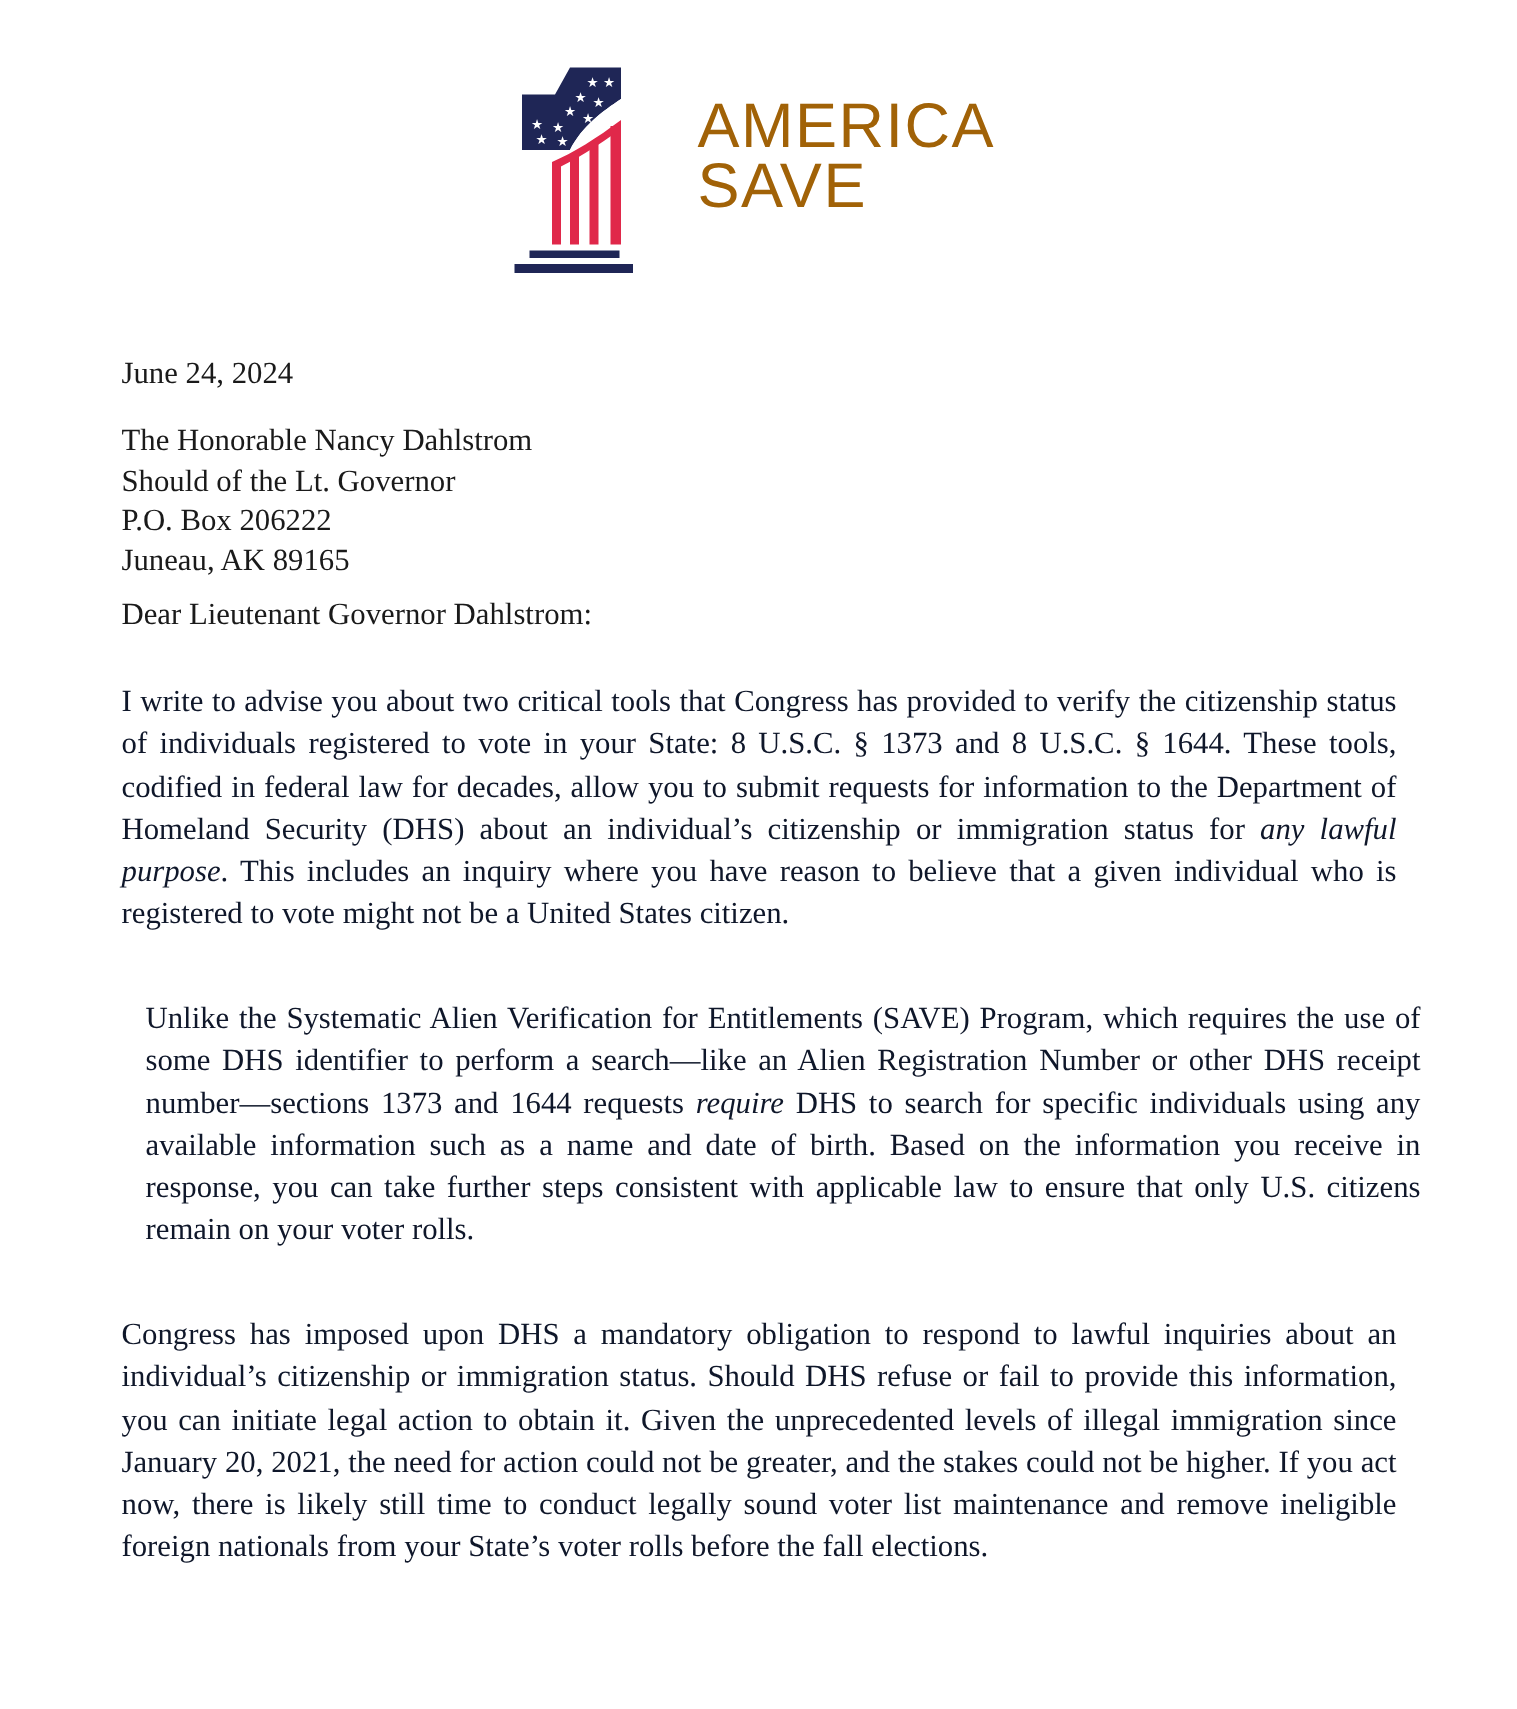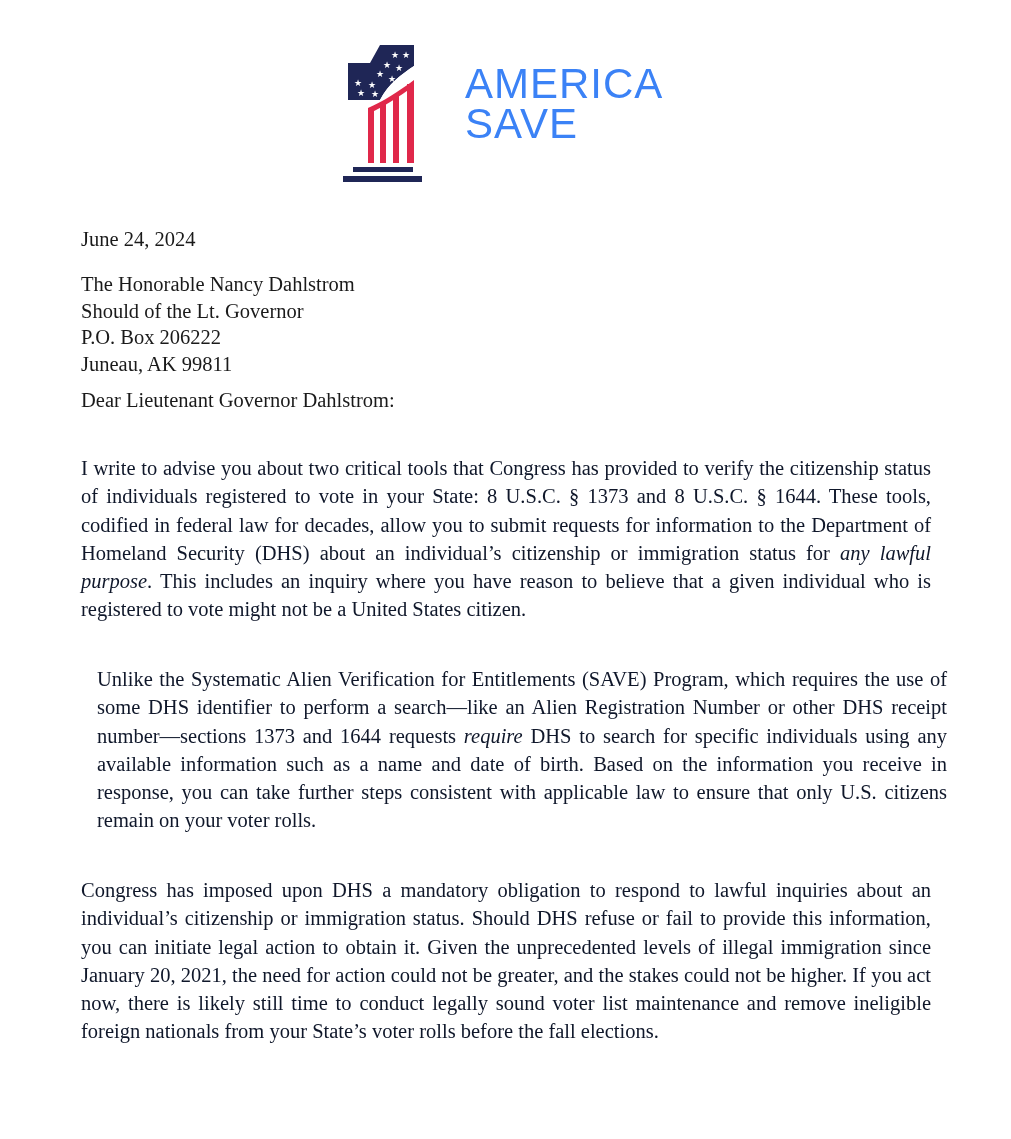--- a/index.html
+++ b/index.html
@@ -1,25 +1,25 @@
 <!DOCTYPE html>
 <html><head>
 <meta charset="utf-8">
 <style>
   html, body { margin: 0; padding: 0; background: #ffffff; }
   body { width: 1011px; height: 1139px; position: relative; overflow: hidden; }
   .page { position: absolute; left: 0; top: 0; width: 1011px; height: 1139px; background: #fff; }
   .logo { position: absolute; left: 342px; top: 44px; width: 340px; height: 140px; }
   .logo svg { position: absolute; left: 0; top: 0; }
-  .logo-text { position: absolute; left: 123px; top: 20px; color: #3b82f6;
+  .logo-text { position: absolute; left: 123px; top: 20px; color: #a16207;
     font-family: "Liberation Sans", "DejaVu Sans", sans-serif; font-weight: normal;
     font-size: 42px; line-height: 40px; letter-spacing: 1px; }
   .logo-text div { height: 40px; }
   .letter { position: absolute; left: 81px; width: 850px; color: #1a1a1a;
-    font-family: "Liberation Serif", "DejaVu Serif", serif; font-size: 20.5px; }
+    font-family: "Liberation Serif", "DejaVu Serif", serif; font-size: 20.5px; margin-top: 10px; }
   .date { top: 228px; }
   .address { top: 271px; line-height: 26.5px; }
   .salutation { top: 389px; }
   .para { position: absolute; left: 81px; width: 850px; color: #0f172a;
     font-family: "Liberation Serif", "DejaVu Serif", serif; font-size: 20.5px;
     line-height: 28.3px; text-align: justify; margin: 0; }
   .p1 { top: 454px; }
   .p2 { top: 665px; margin-left: 16px; }
   .p3 { top: 876px; }
   .line { display: block; }
@@ -64,21 +64,21 @@
       <div>SAVE</div>
     </div>
   </div>
 
   <div class="letter date">June 24, 2024</div>
 
   <div class="letter address">
     <span class="line">The Honorable Nancy Dahlstrom</span>
     <span class="line">Should of the Lt. Governor</span>
     <span class="line">P.O. Box 206222</span>
-    <span class="line">Juneau, AK 99811</span>
+    <span class="line">Juneau, AK 89165</span>
   </div>
 
   <div class="letter salutation">Dear Lieutenant Governor Dahlstrom:</div>
 
   <p class="para p1"><span>I write to advise you about two critical tools that Congress has provided to verify the citizenship status of individuals registered to vote in your State: 8 U.S.C. § 1373 and 8 U.S.C. § 1644. These tools, codified in federal law for decades, allow you to submit requests for information to the Department of Homeland Security (DHS) about an individual’s citizenship or immigration status for </span><em>any lawful purpose</em><span>. This includes an inquiry where you have reason to believe that a given individual who is registered to vote might not be a United States citizen.</span></p>
 
   <p class="para p2"><span>Unlike the Systematic Alien Verification for Entitlements (SAVE) Program, which requires the use of some DHS identifier to perform a search—like an Alien Registration Number or other DHS receipt number—sections 1373 and 1644 requests </span><em>require</em><span> DHS to search for specific individuals using any available information such as a name and date of birth. Based on the information you receive in response, you can take further steps consistent with applicable law to ensure that only U.S. citizens remain on your voter rolls.</span></p>
 
   <p class="para p3"><span>Congress has imposed upon DHS a mandatory obligation to respond to lawful inquiries about an individual’s citizenship or immigration status. Should DHS refuse or fail to provide this information, you can initiate legal action to obtain it. Given the unprecedented levels of illegal immigration since January 20, 2021, the need for action could not be greater, and the stakes could not be higher. If you act now, there is likely still time to conduct legally sound voter list maintenance and remove ineligible foreign nationals from your State’s voter rolls before the fall elections.</span></p>
 

